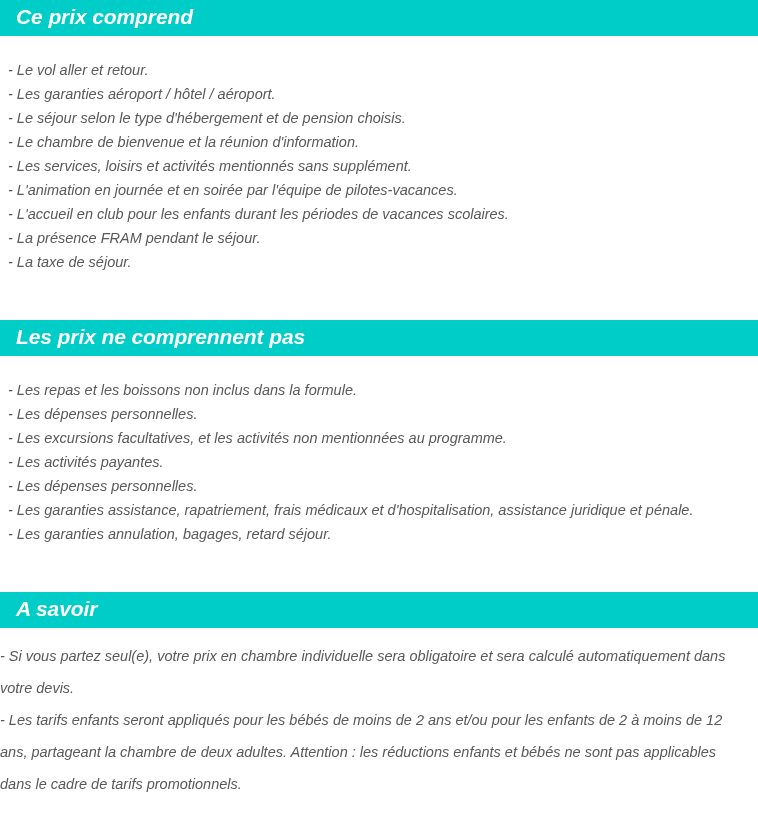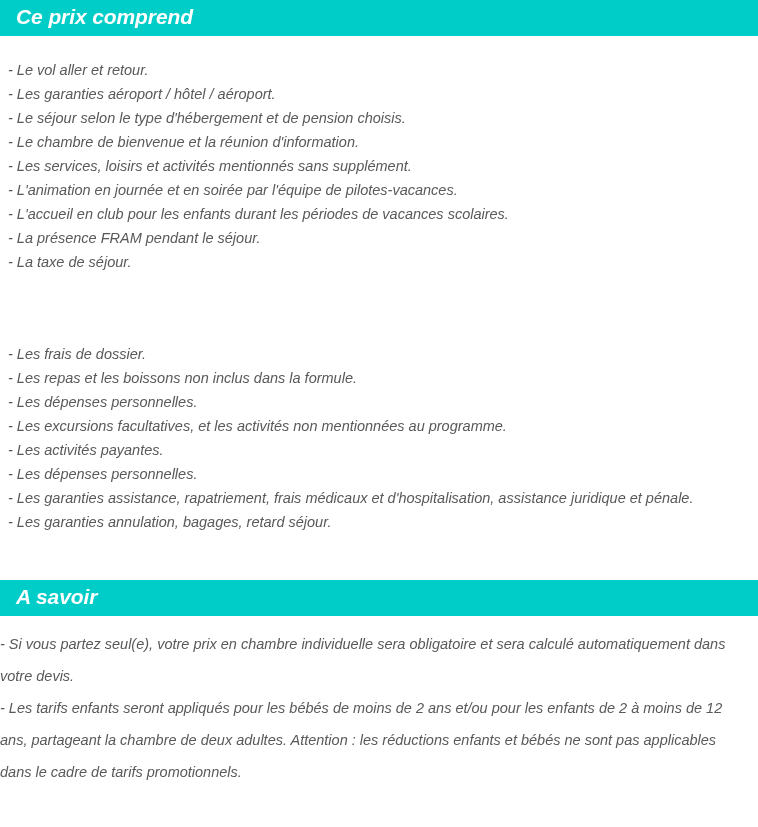--- a/index.html
+++ b/index.html
@@ -104,23 +104,25 @@
         <li>- Les services, loisirs et activités mentionnés sans supplément.</li>
         <li>- L'animation en journée et en soirée par l'équipe de pilotes-vacances.</li>
         <li>- L'accueil en club pour les enfants durant les périodes de vacances scolaires.</li>
         <li>- La présence FRAM pendant le séjour.</li>
         <li>- La taxe de séjour.</li>
       </ul>
     </div>
   </section>
 
   <section id="section-excludes">
+    <div class="section-header">
+      <span class="section-title">Les prix ne comprennent pas</span>
+    </div>
     <div class="section-body">
       <ul class="bullet-list">
-        <li>- Les frais de dossier.</li>
         <li>- Les repas et les boissons non inclus dans la formule.</li>
         <li>- Les dépenses personnelles.</li>
         <li>- Les excursions facultatives, et les activités non mentionnées au programme.</li>
         <li>- Les activités payantes.</li>
         <li>- Les dépenses personnelles.</li>
         <li>- Les garanties assistance, rapatriement, frais médicaux et d'hospitalisation, assistance juridique et pénale.</li>
         <li>- Les garanties annulation, bagages, retard séjour.</li>
       </ul>
     </div>
   </section>

